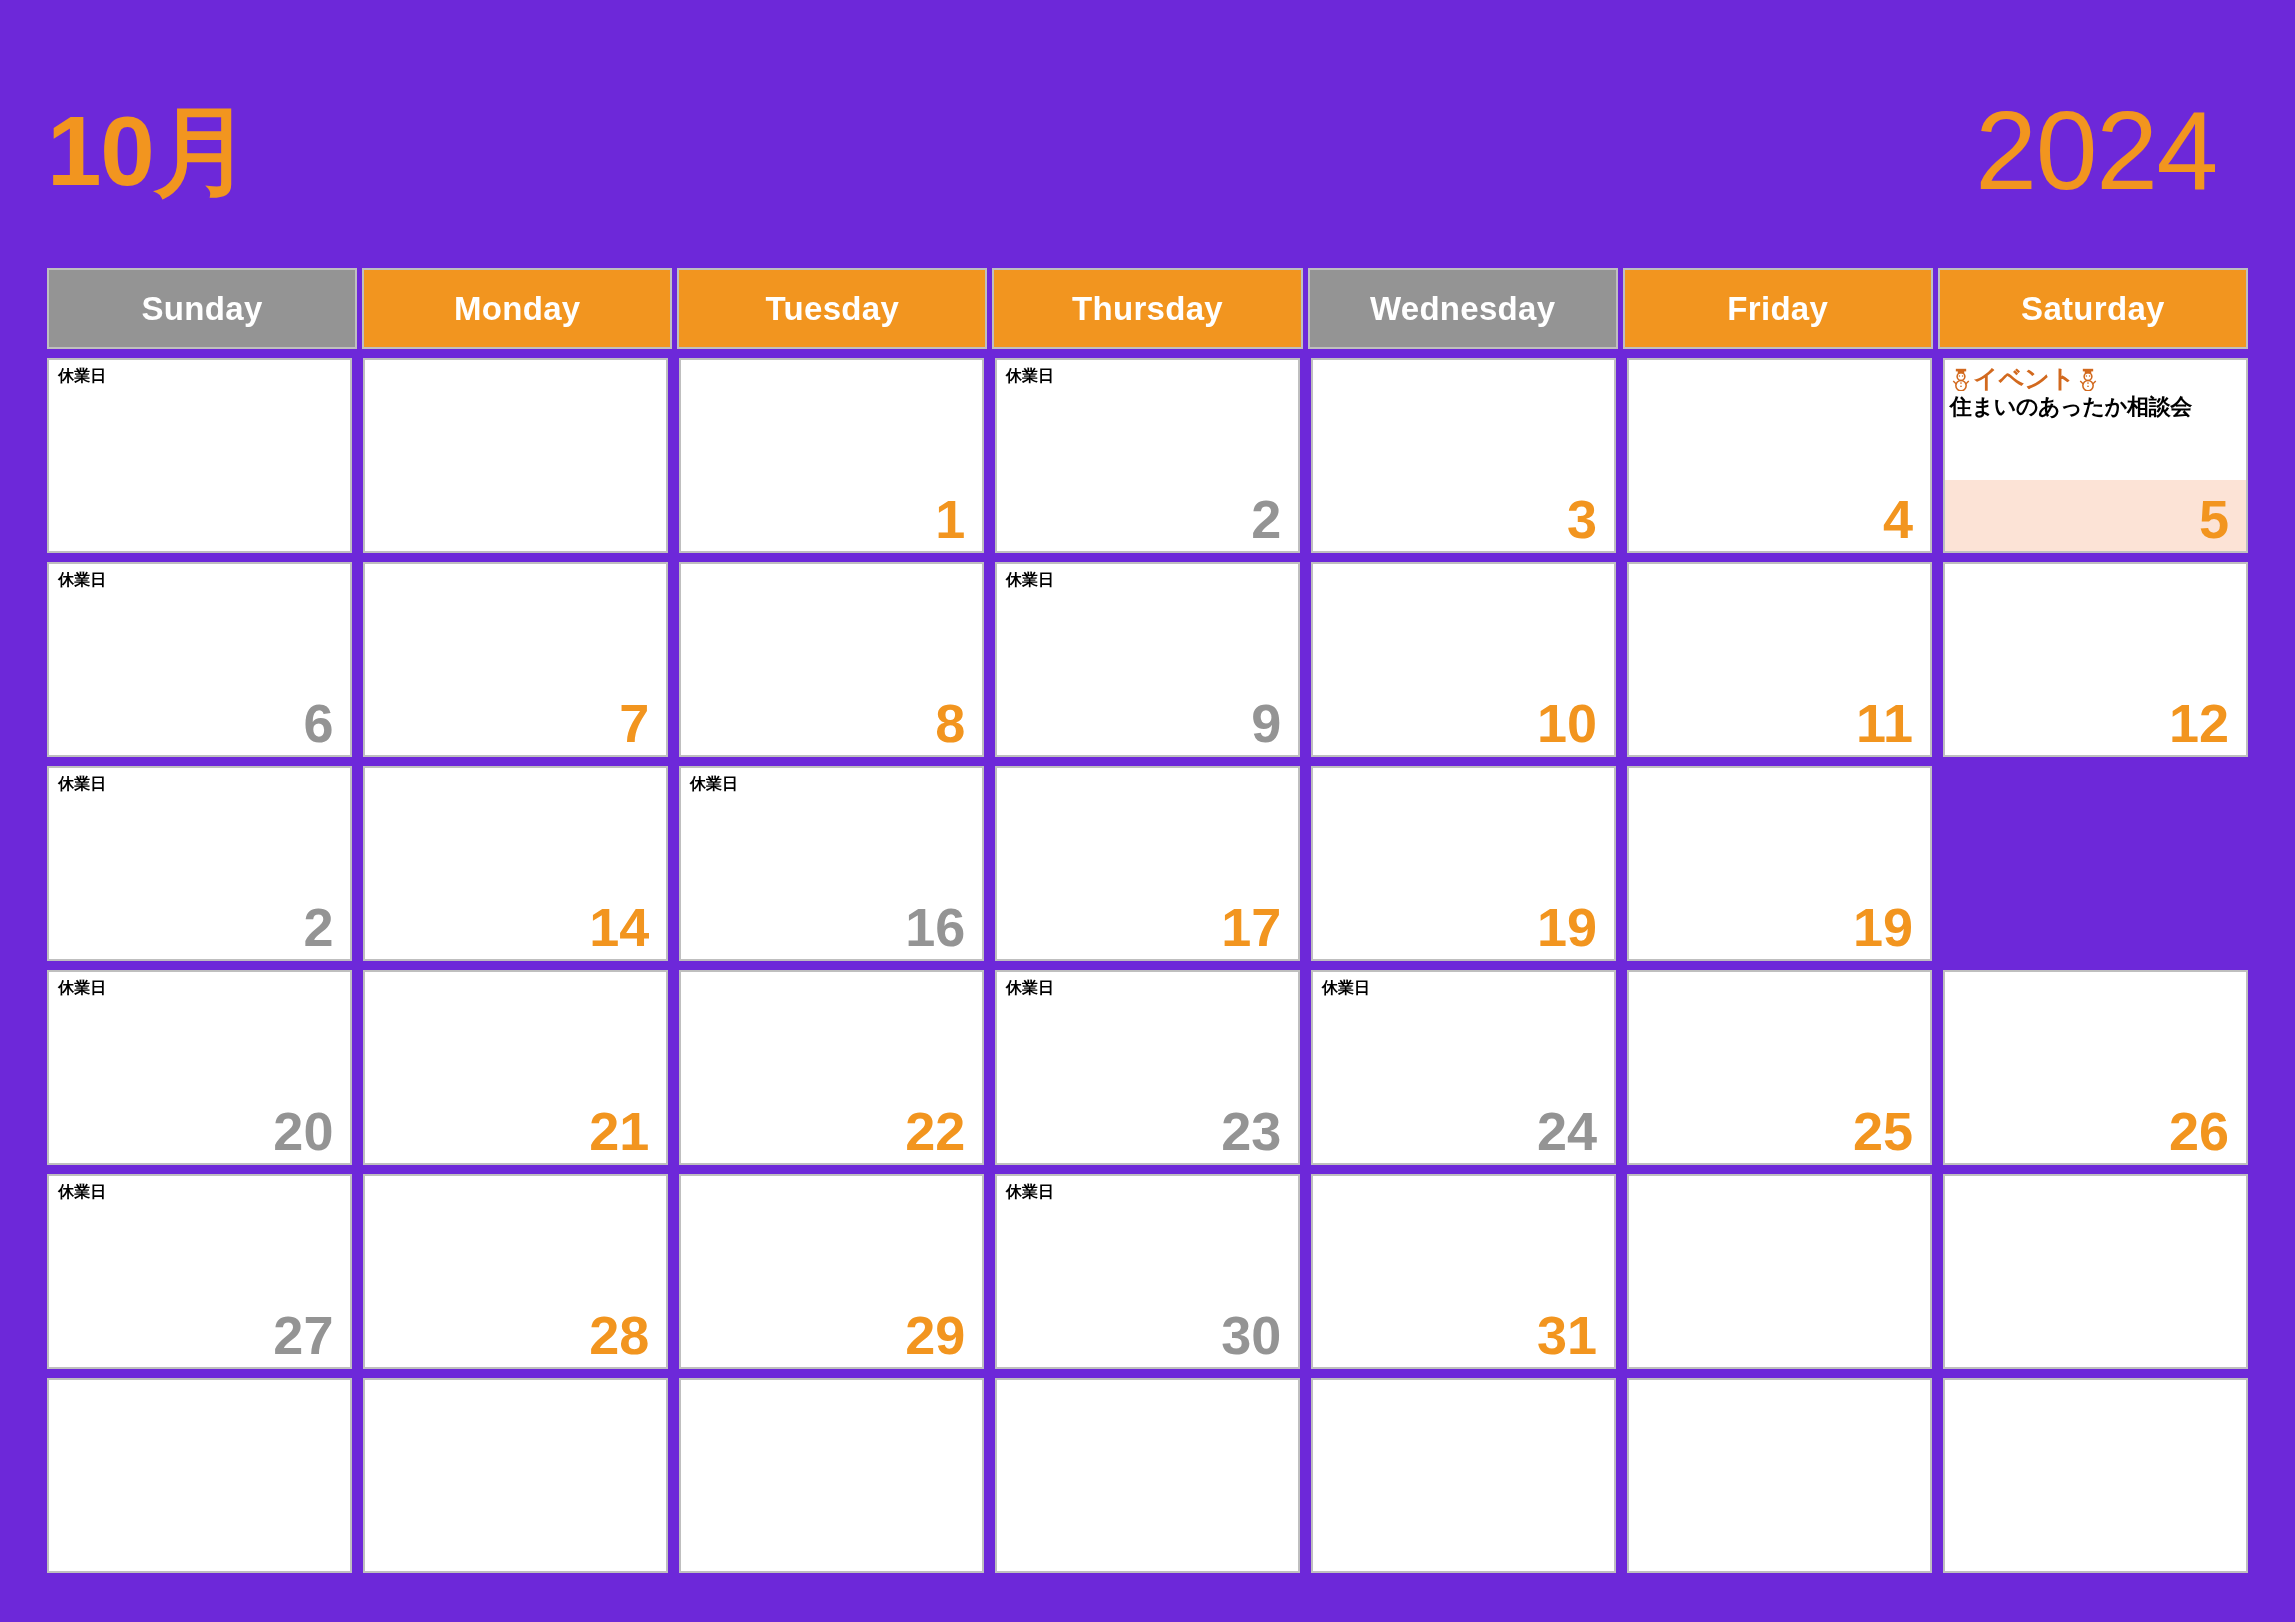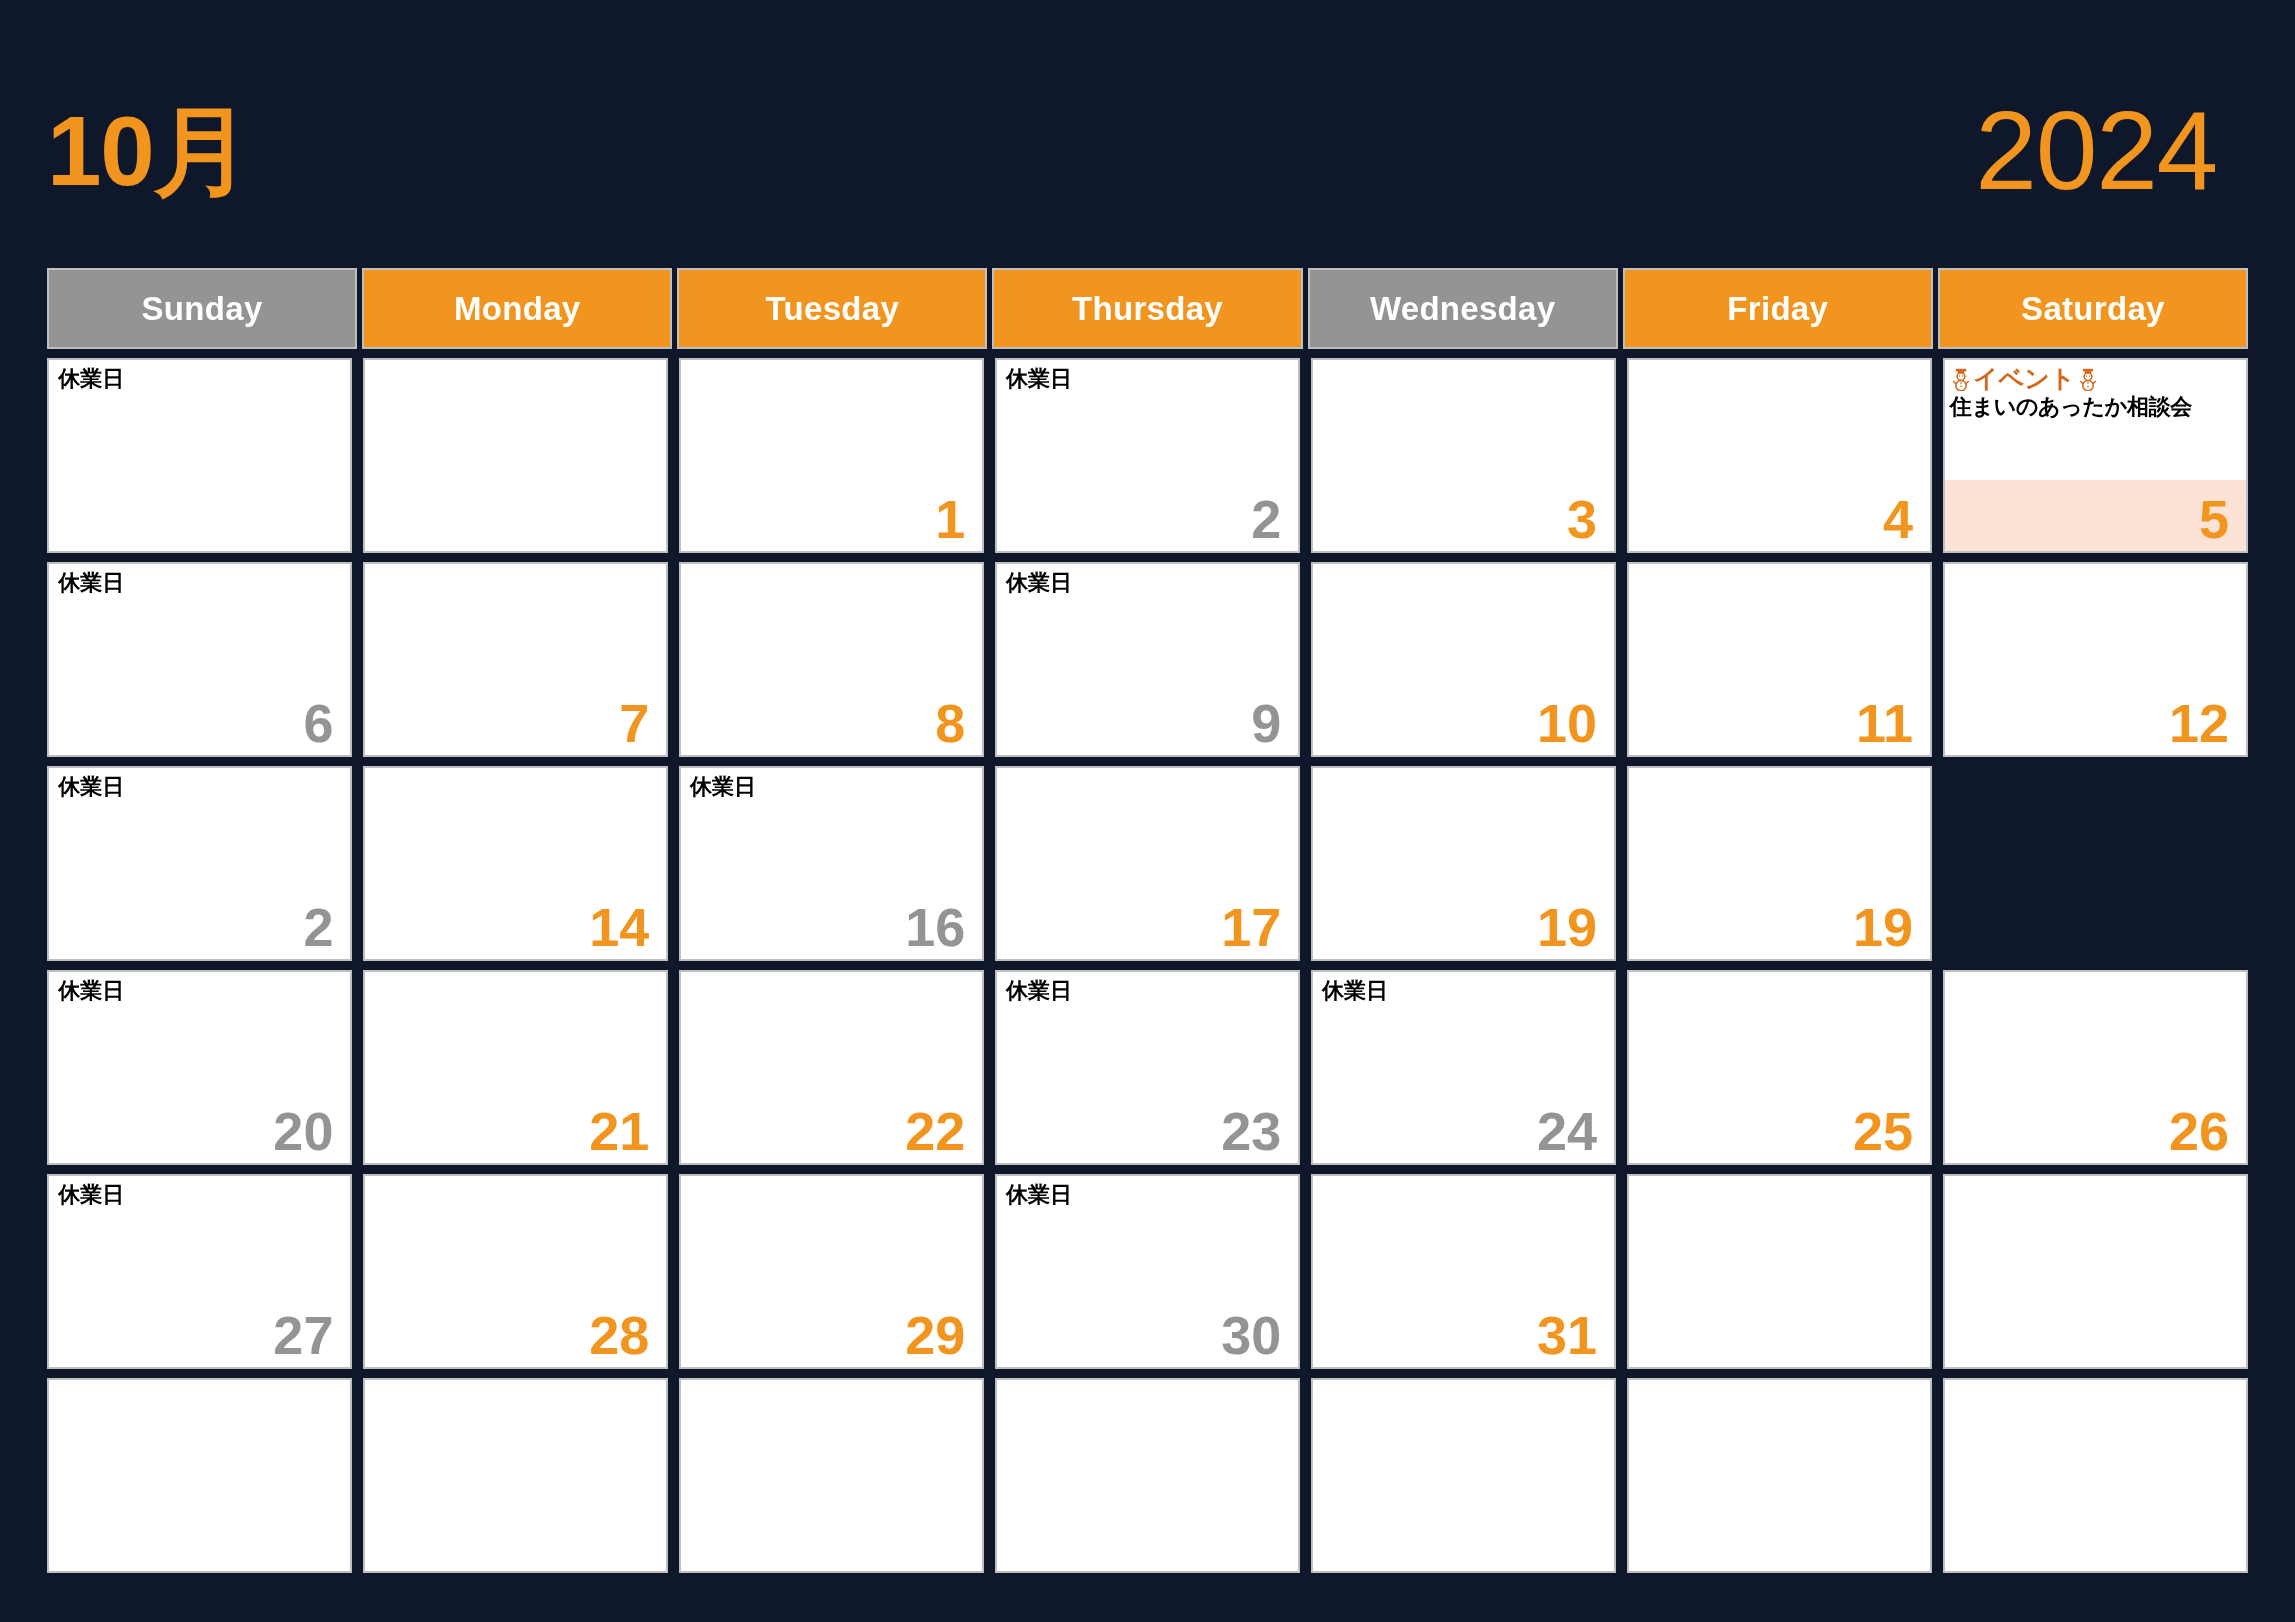--- a/index.html
+++ b/index.html
@@ -9,21 +9,21 @@
     height: 1622px;
     background: #ffffff;
     font-family: "Liberation Sans", "DejaVu Sans", sans-serif;
     overflow: hidden;
   }
 
   .page {
     position: relative;
     width: 2295px;
     height: 1622px;
-    background: #0f172a;
+    background: #6d28d9;
   }
 
   
   .title-bar {
     position: absolute;
     left: 47px;
     top: 79px;
     width: 2201px;
     height: 144px;
     display: flex;
@@ -95,21 +95,21 @@
     border: 2px solid #BFBFBF;
     overflow: hidden;
     display: flex;
     flex-direction: column;
   }
 
   .closed-label {
     position: absolute;
     left: 9.2px;
     top: 6.5px;
-    font-size: 22px;
+    font-size: 16px;
     font-weight: 700;
     color: #000000;
     line-height: 1.1;
     letter-spacing: 0px;
     white-space: nowrap;
   }
 
   .day-number {
     position: absolute;
     right: 17px;

